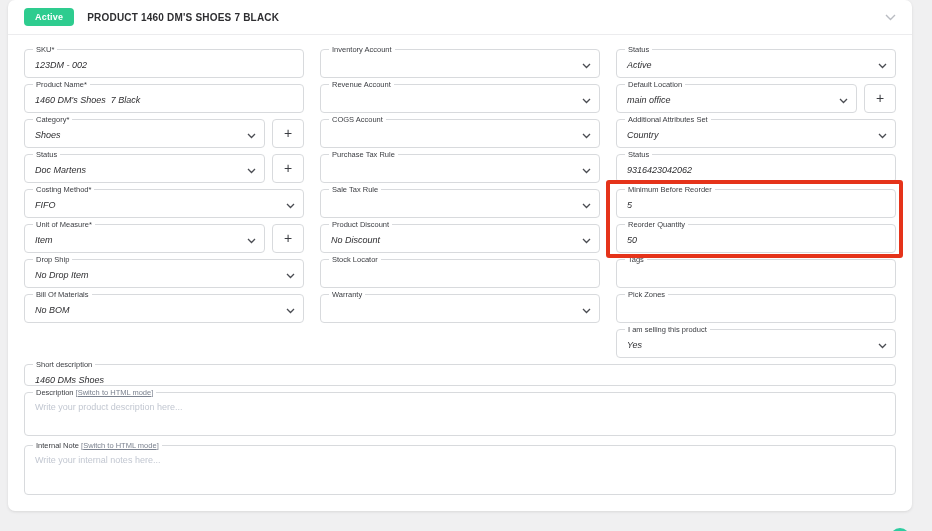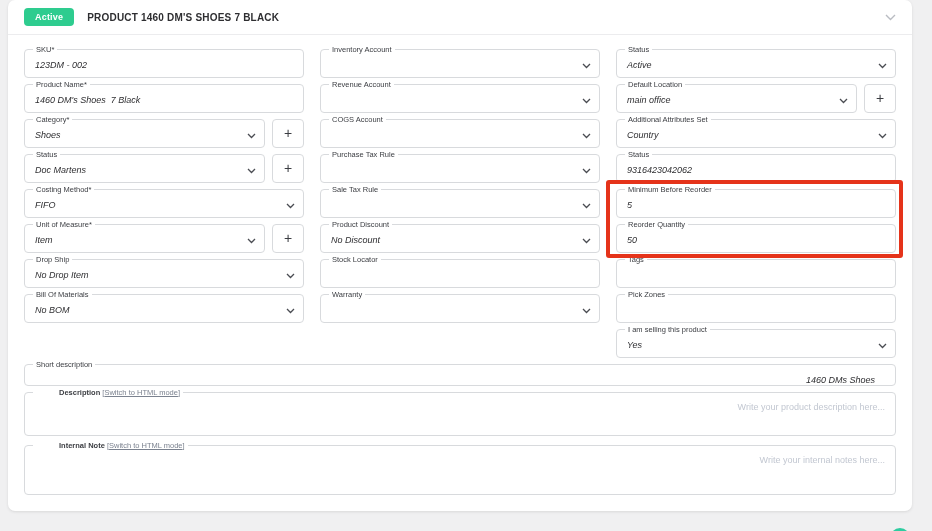--- a/index.html
+++ b/index.html
@@ -47,23 +47,23 @@
     border: 1px solid #d8dadd; border-radius: 4px; background: #fff;
     font-size: 14px; font-weight: 400; color: #3b3d42; cursor: pointer;
     display: flex; align-items: center; justify-content: center;
     font-family: "Liberation Sans", sans-serif; padding-bottom: 2px;
   }
   .hl-box {
     position: absolute; left: -10px; right: -7px; top: 136px; height: 78px;
     border-width: 4px; border-style: solid; border-radius: 3px;
     pointer-events: none; z-index: 5;
   }
-  .full-row { display: flex; margin-bottom: 6px; text-align: right; }
+  .full-row { display: flex; margin-bottom: 6px; }
   .big .ph { display:block; padding: 9px 10px 0 10px; font-size: 9px; color: #c2c7d1; }
-  .lbl b { font-weight: 700; margin-left: 23px; }
+  .lbl b { font-weight: 400; }
   .lbl a { color: #7b828f; text-decoration: underline; cursor: pointer; }
   .lbl .brk { color: #7b828f; }
   .fab {
     position: absolute; left: 890px; top: 528px; width: 20px; height: 20px;
     border-radius: 50%; cursor: pointer;
   }
 </style>
 </head>
 <body>
 

